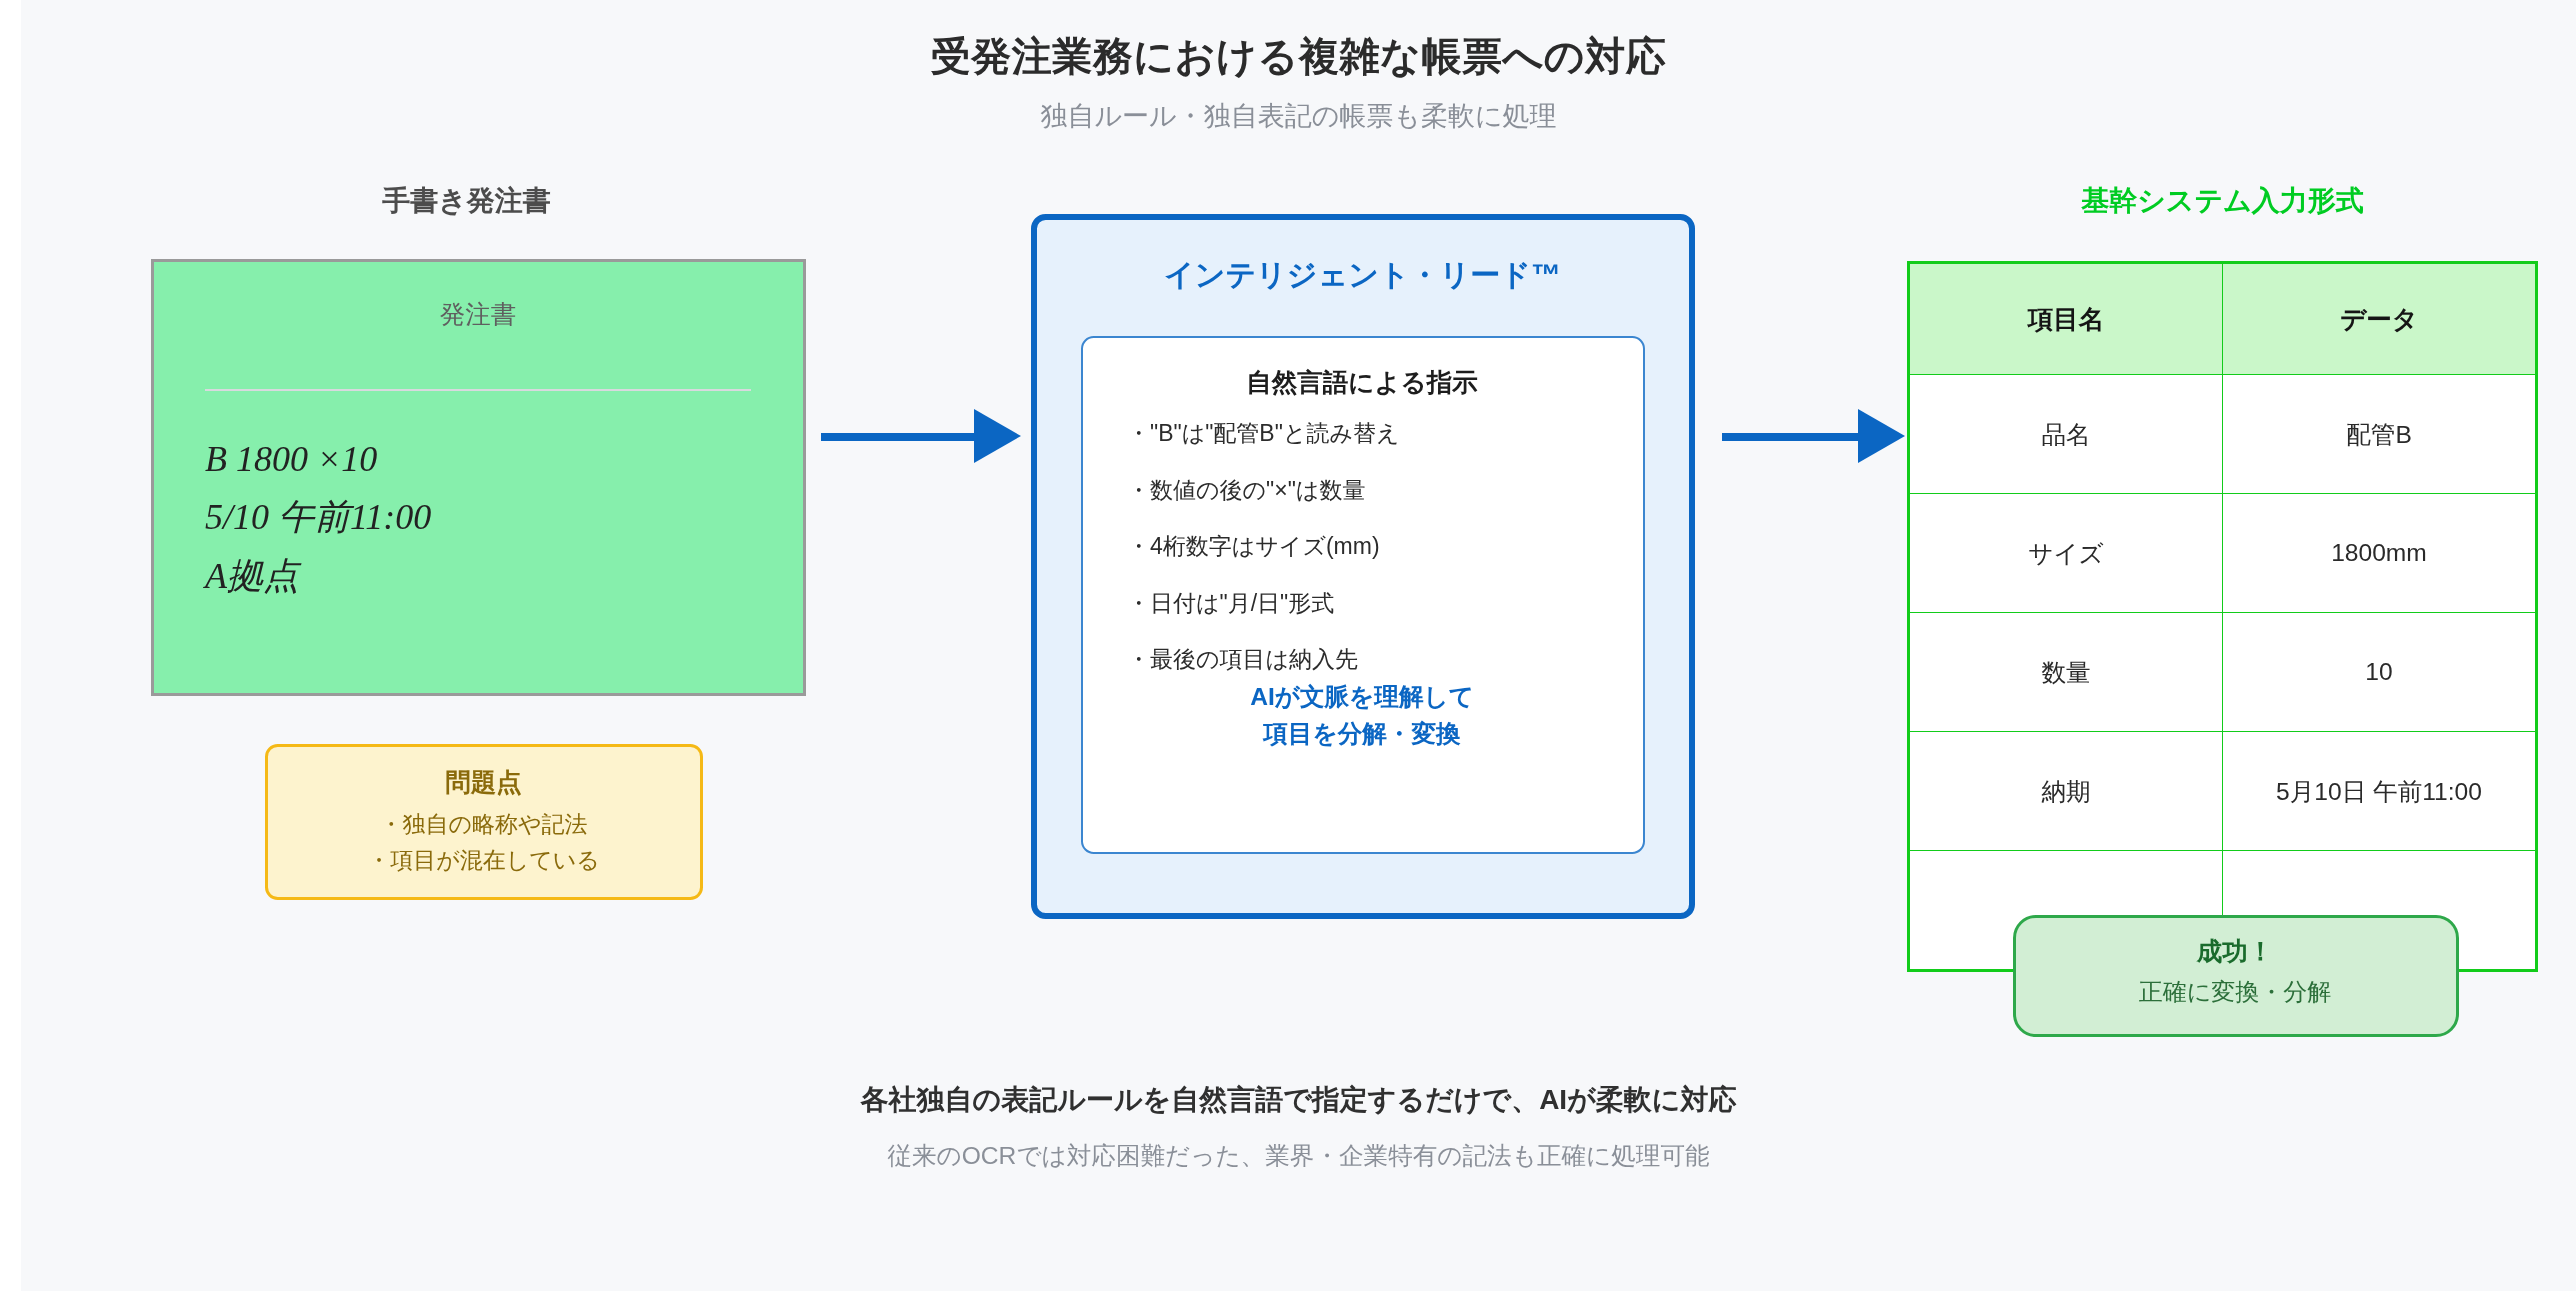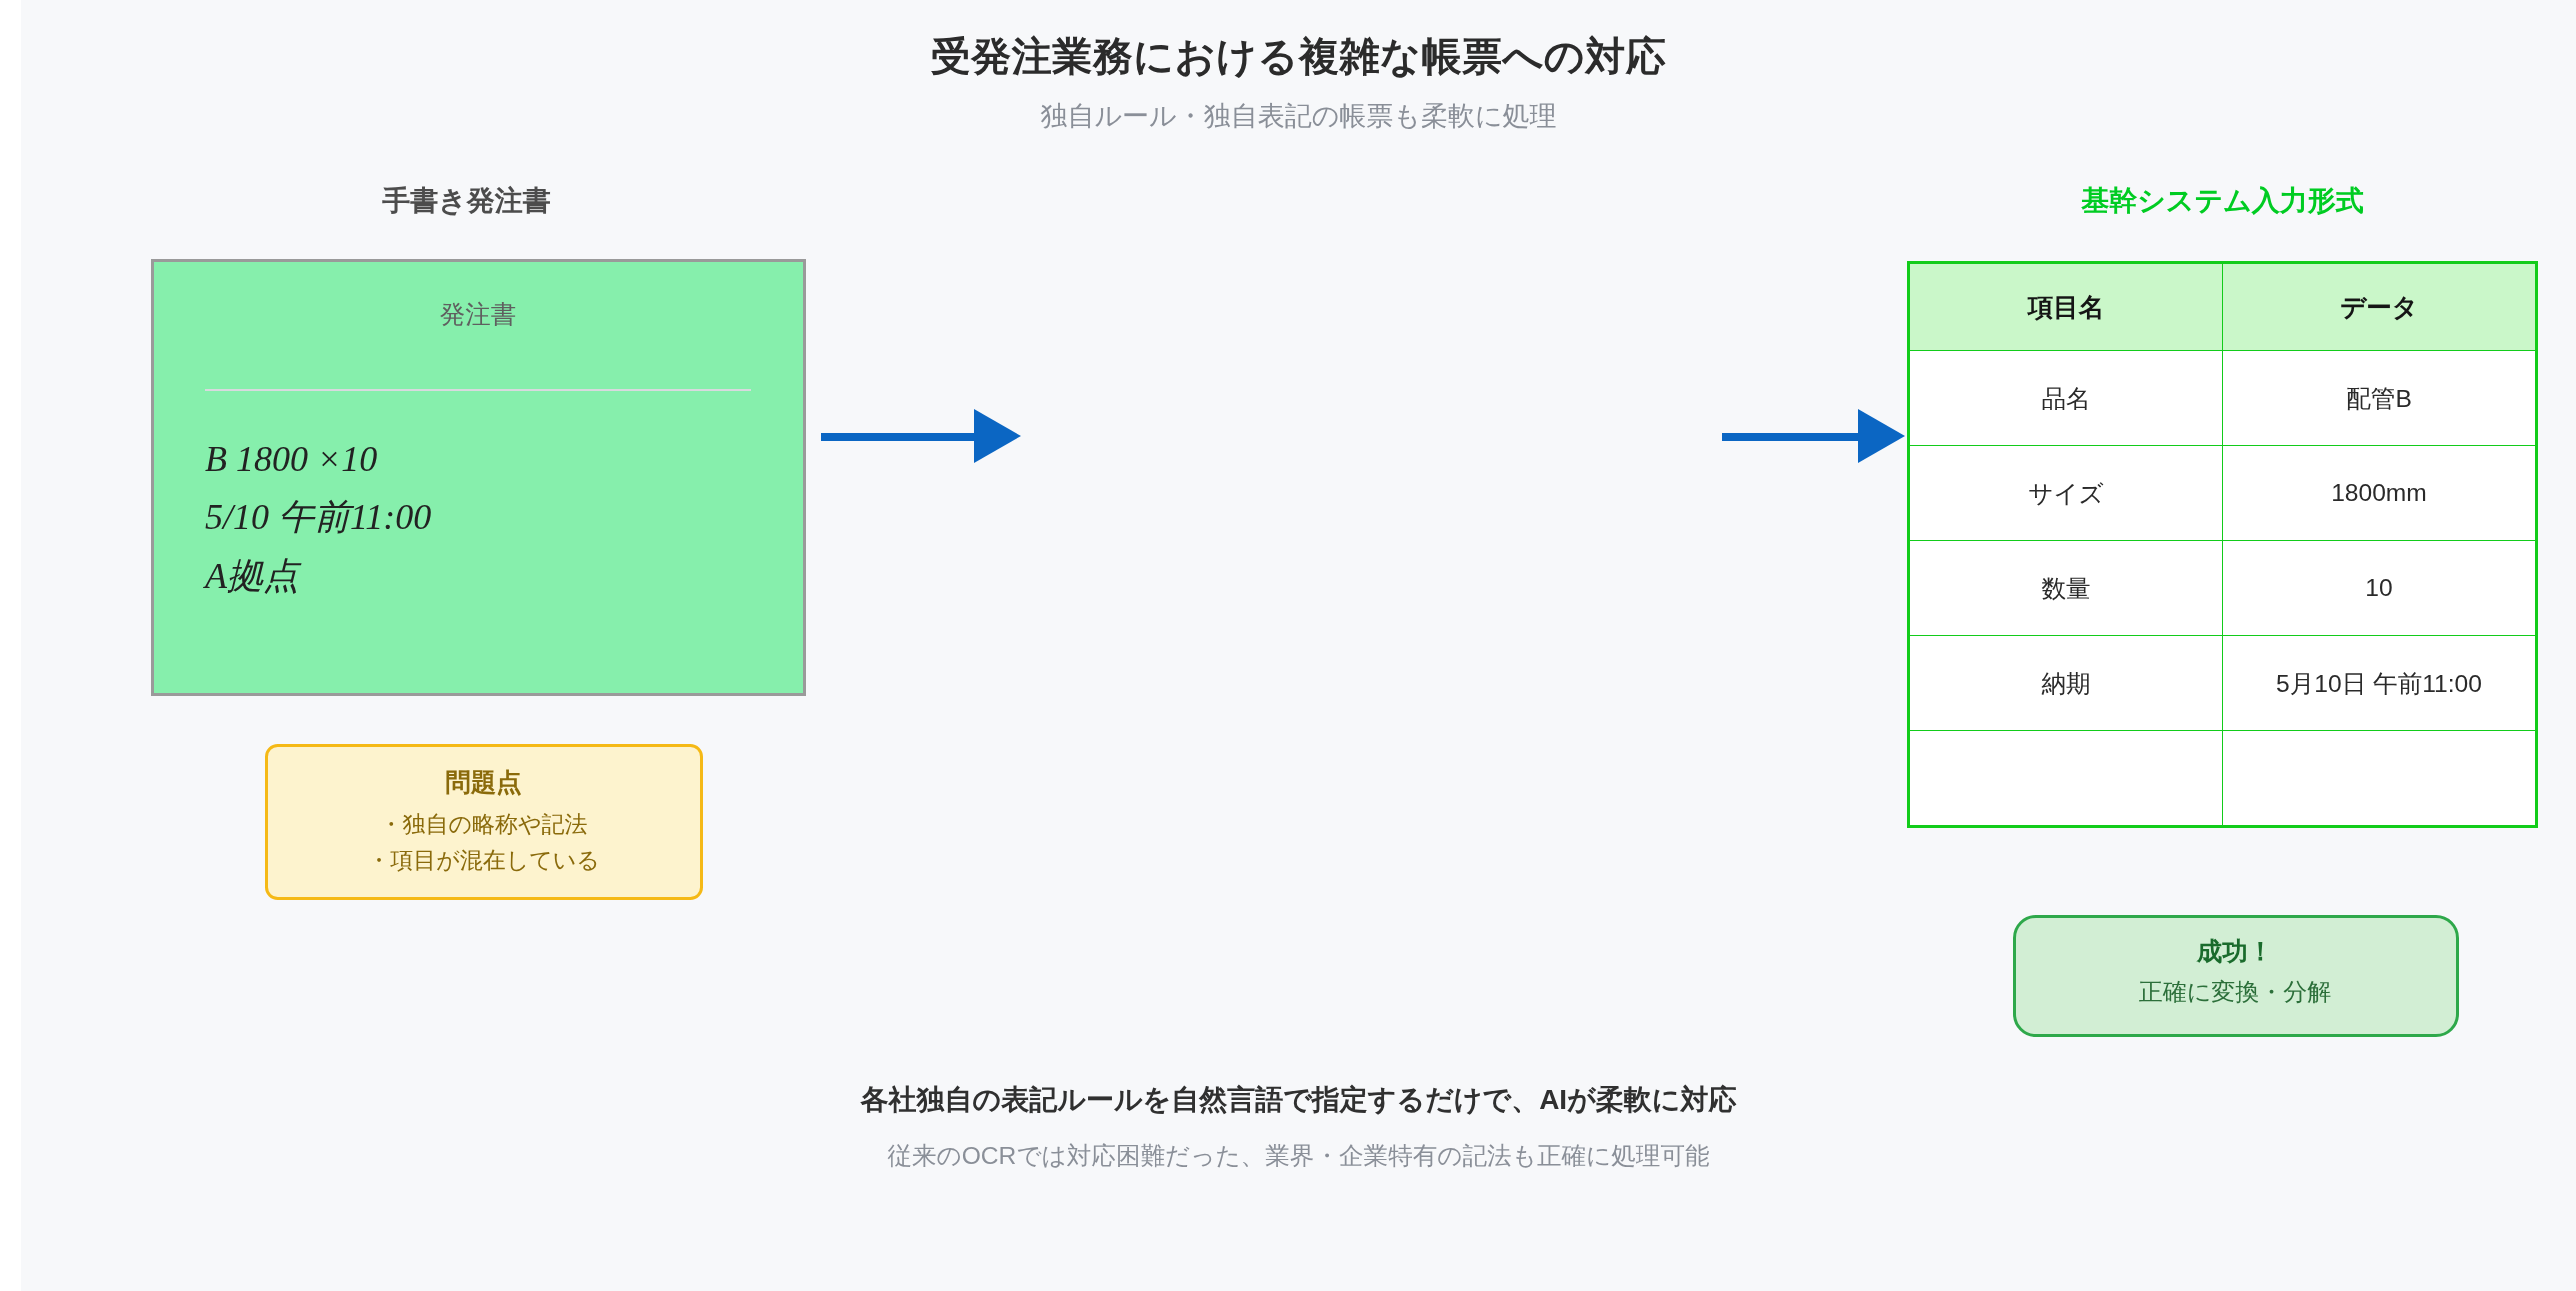--- a/index.html
+++ b/index.html
@@ -194,21 +194,21 @@
     border: 3.6px solid #12cc1a;
     background: #ffffff;
   }
   #result-table th, #result-table td {
     border: 1.8px solid #12cc1a;
     height: 86px;
     text-align: center;
     font-size: 24.6px;
     color: #2a2a2a;
     font-weight: normal;
-    padding: 4px;
+    padding: 16px;
     width: 50%;
     margin-top: 29px;
   }
   #result-table thead th {
     background: #caf7c9;
     font-weight: bold;
     font-size: 25.5px;
     height: 78px;
     color: #151515;
   }
@@ -278,20 +278,37 @@
       <div>・独自の略称や記法</div>
       <div>・項目が混在している</div>
     </div>
   </div>
 
   <div id="arrow-1" class="arrow">
     <div class="shaft"></div>
     <div class="head"></div>
   </div>
 
+  <div id="ir-panel">
+    <div id="ir-title">インテリジェント・リード™</div>
+    <div id="ir-card">
+      <div id="ir-card-title">自然言語による指示</div>
+      <div id="ir-rules">
+        <div class="rule">・"B"は"配管B"と読み替え</div>
+        <div class="rule">・数値の後の"×"は数量</div>
+        <div class="rule">・4桁数字はサイズ(mm)</div>
+        <div class="rule">・日付は"月/日"形式</div>
+        <div class="rule">・最後の項目は納入先</div>
+      </div>
+      <div id="ir-summary">
+        <div>AIが文脈を理解して</div>
+        <div>項目を分解・変換</div>
+      </div>
+    </div>
+  </div>
 
   <div id="arrow-2" class="arrow">
     <div class="shaft"></div>
     <div class="head"></div>
   </div>
 
   <div id="heading-right" class="col-heading">基幹システム入力形式</div>
 
   <table id="result-table">
     <thead>

